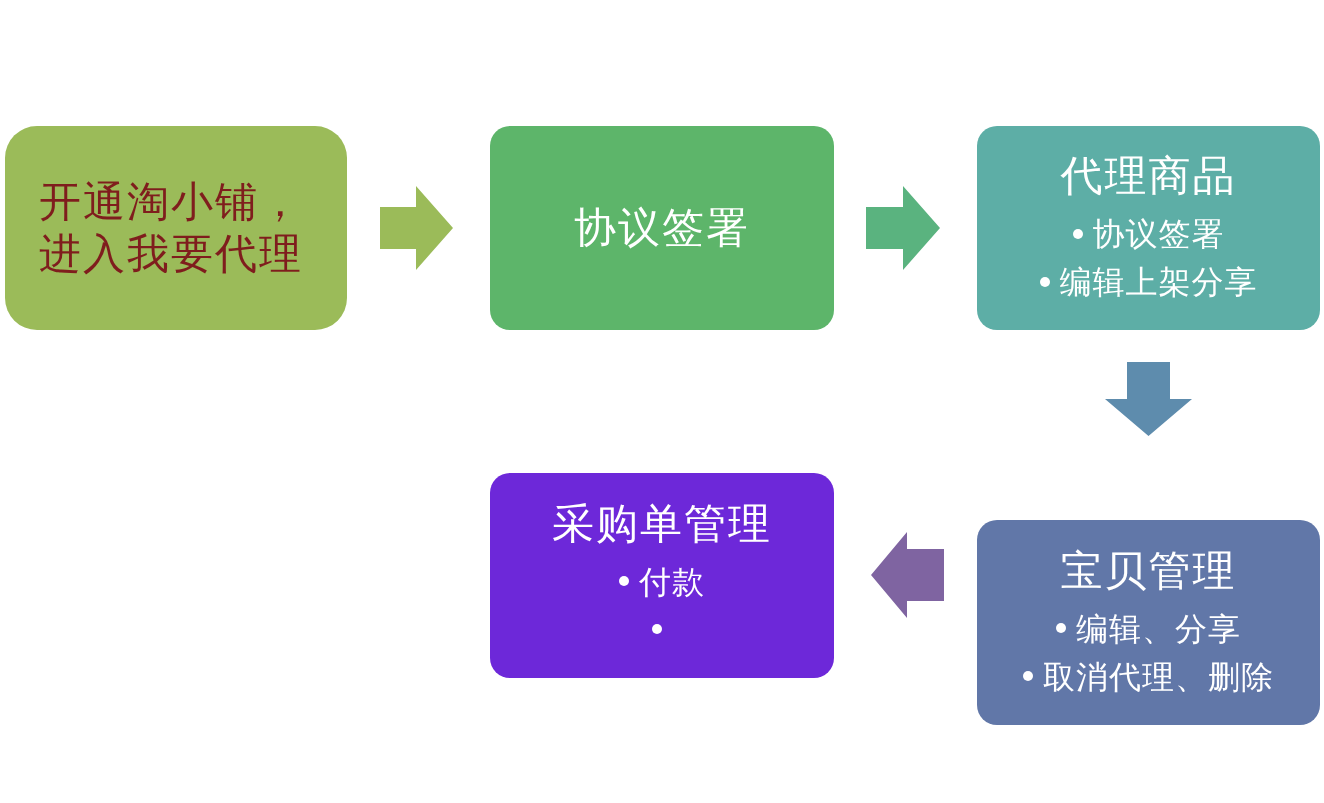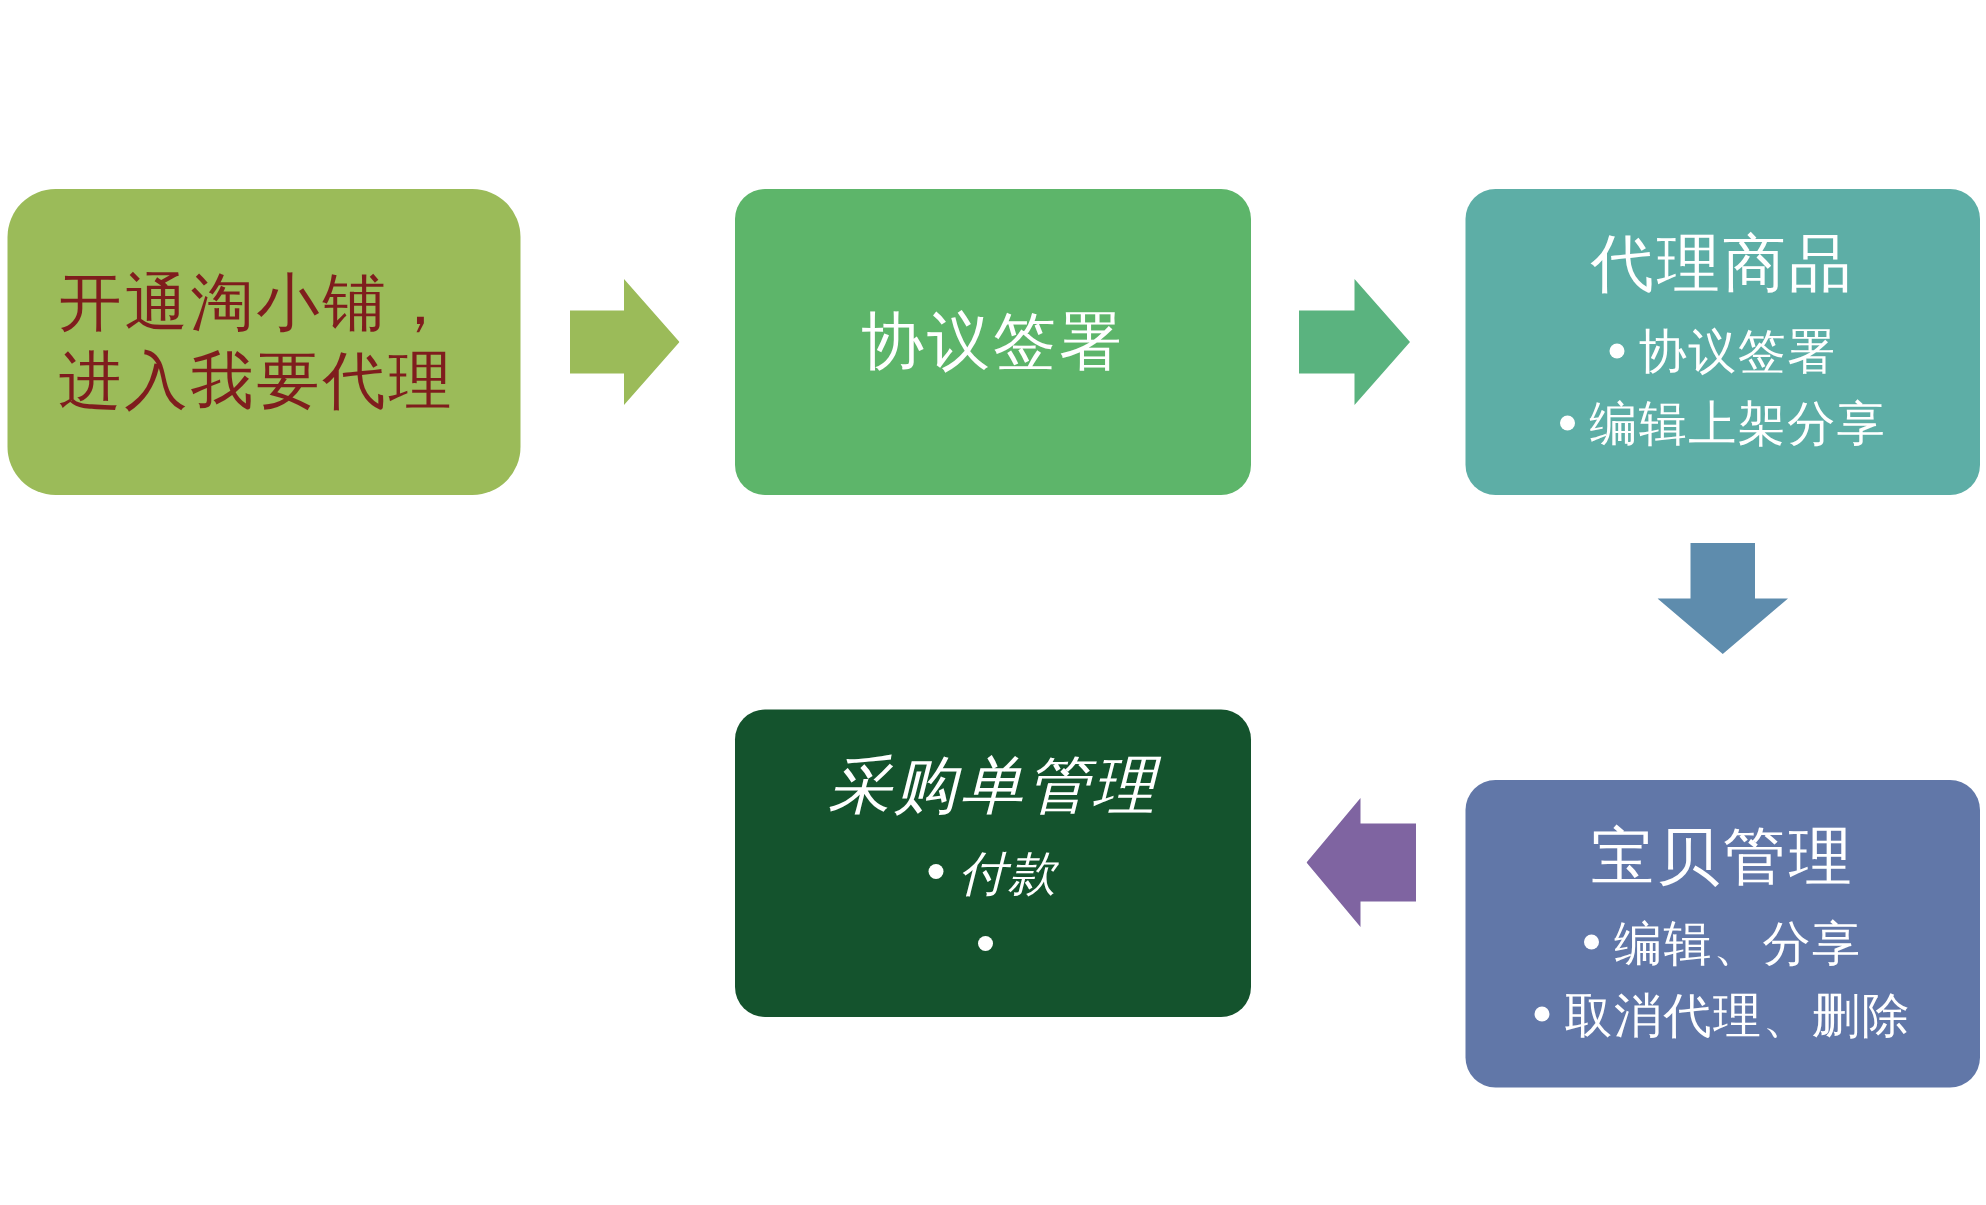--- a/index.html
+++ b/index.html
@@ -123,19 +123,19 @@
     <li><span class="bullet"></span><span>取消代理、删除</span></li>
   </ul>
 </div>
 
 <div class="arrow" id="arrow4">
   <svg viewBox="0 0 73 86" preserveAspectRatio="none">
     <polygon class="arrow-shape" points="73,17 36,17 36,0 0,43 36,86 36,69 73,69" fill="#7F64A1"></polygon>
   </svg>
 </div>
 
-<div class="box" id="box4" style="background: #14532d; color: rgb(255, 255, 255); font-style: italic;">
+<div class="box" id="box4" style="background: #6d28d9; color: rgb(255, 255, 255);">
   <div class="title">采购单管理</div>
   <ul>
     <li><span class="bullet"></span><span>付款</span></li>
     <li><span class="bullet"></span></li>
   </ul>
 </div>
 
 </body></html>

